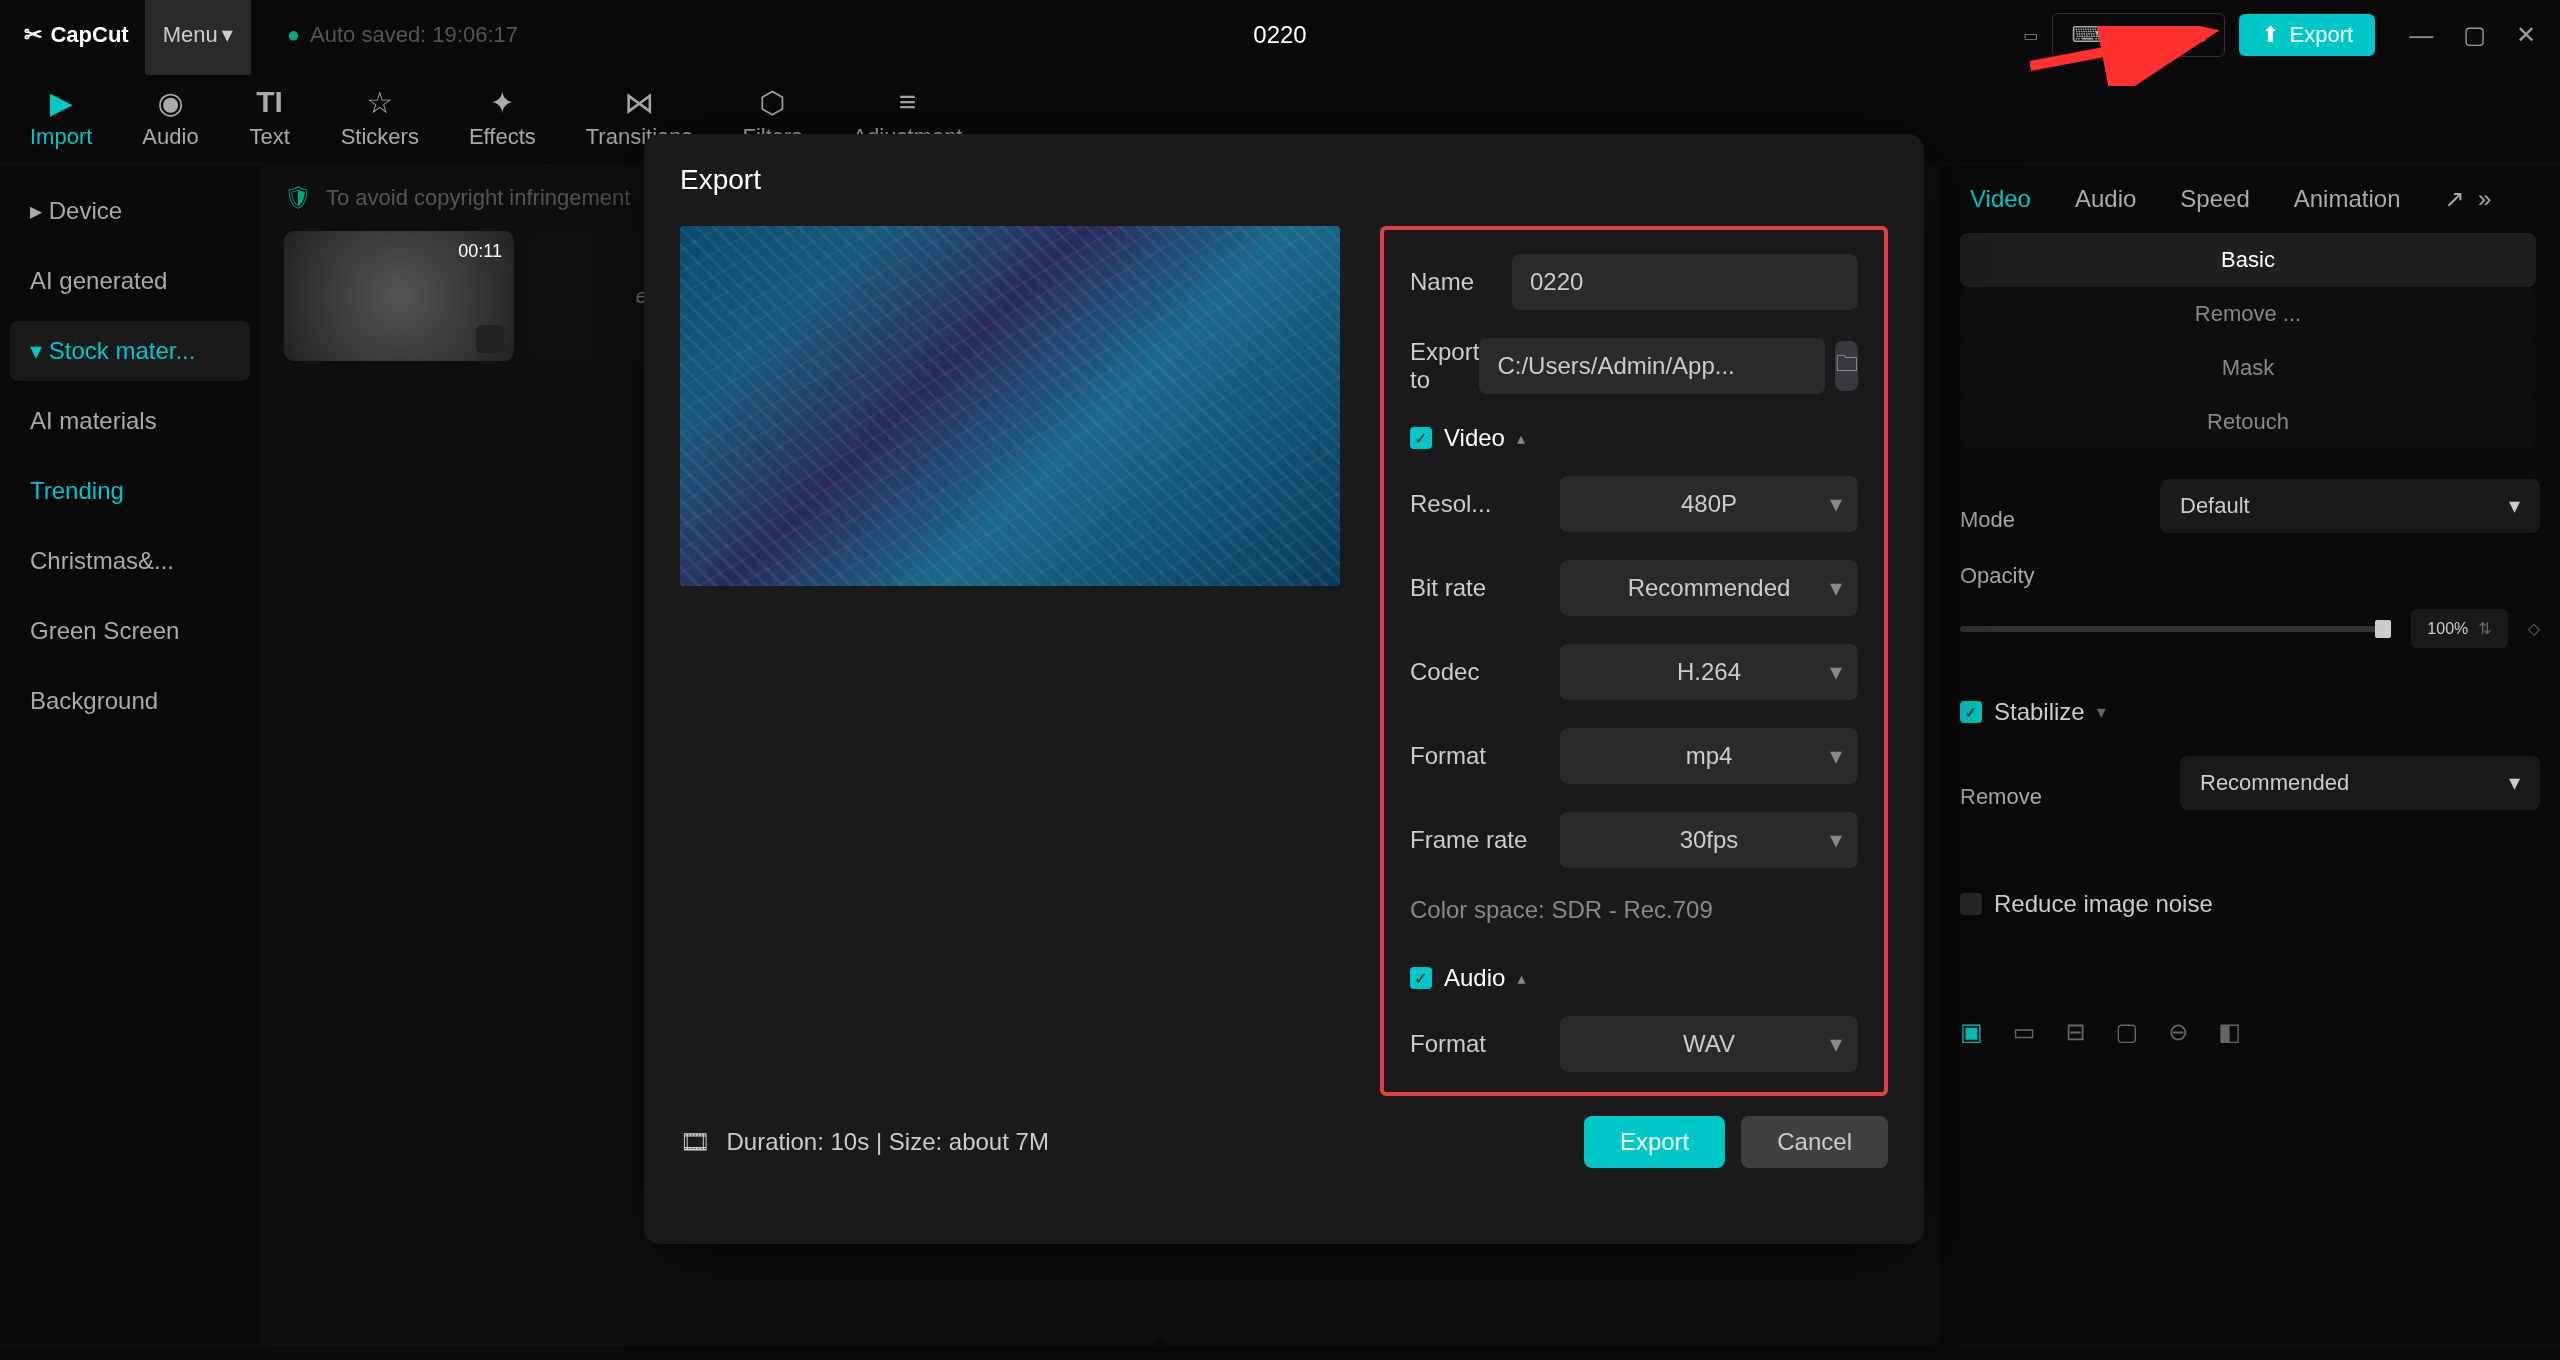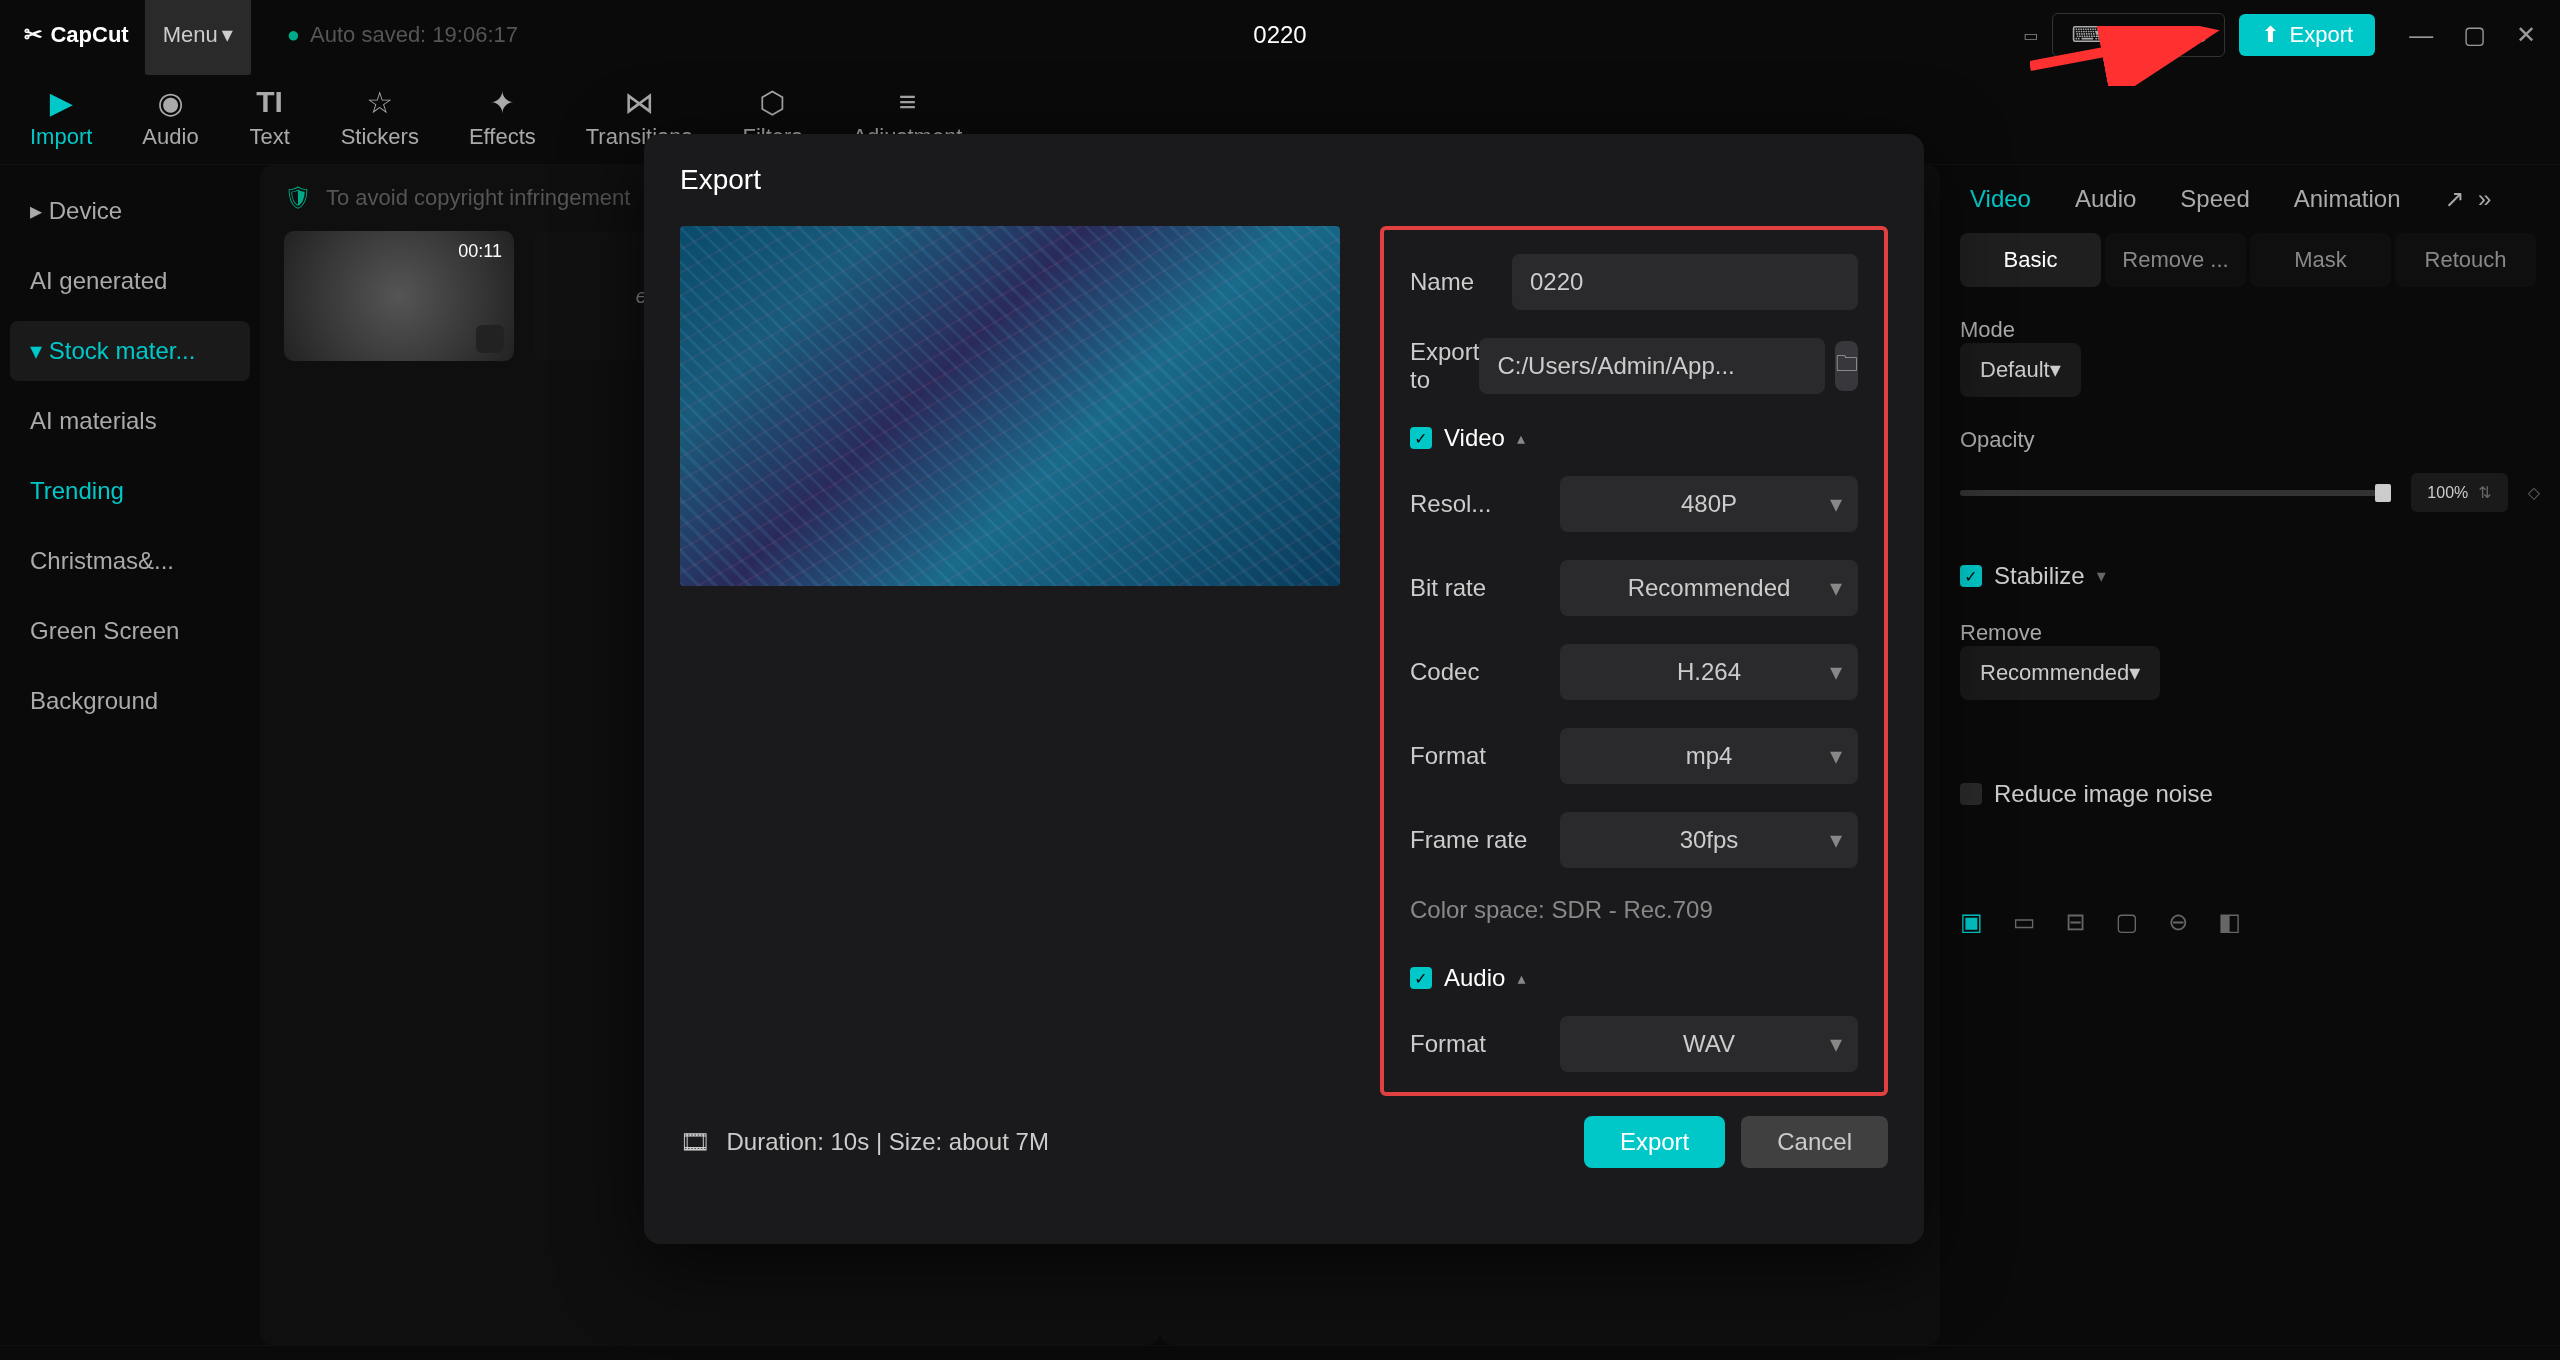--- a/index.html
+++ b/index.html
@@ -38,24 +38,24 @@
 .thumb .dur { position: absolute; top: 10px; right: 12px; font-size: 18px; color: #fff; }
 .thumb .dl { position: absolute; bottom: 8px; right: 10px; width: 28px; height: 28px; background: #222; border-radius: 6px; }
 
 .player-panel { width: 780px; background: #0f0f0f; border-radius: 12px; padding: 20px 24px; color: #888; font-size: 22px; }
 
 
 .inspector { width: 620px; background: #0a0a0a; padding: 0 20px; }
 .insp-tabs { display: flex; gap: 44px; padding: 20px 10px 14px; font-size: 24px; font-weight: 500; }
 .insp-tab { color: #aaa; cursor: pointer; }
 .insp-tab.active { color: #00c8c8; }
-.insp-subtabs { display: flex; gap: 0; margin-top: 6px; }
+.insp-subtabs { display: flex; gap: 0; margin-top: 6px; flex-direction: column; }
 .insp-subtab { flex: 1; text-align: center; padding: 14px 0; color: #888; font-size: 22px; background: #0f0f0f; border-radius: 8px; margin-right: 4px; }
 .insp-subtab.active { background: #1f1f1f; color: #fff; }
-.insp-row { display: flex; align-items: flex-start; justify-content: space-between; margin-top: 30px; font-size: 22px; color: #aaa; flex-direction: column; }
+.insp-row { display: flex; align-items: flex-end; justify-content: space-between; margin-top: 30px; font-size: 22px; color: #aaa; }
 .insp-select { flex: 1; max-width: 360px; background: #1a1a1a; border: none; color: #ccc; padding: 14px 20px; border-radius: 8px; font-size: 22px; }
 .slider-row { display: flex; align-items: center; gap: 20px; margin-top: 20px; }
 .slider-track { flex: 1; height: 6px; background: #333; border-radius: 3px; position: relative; }
 .slider-thumb { position: absolute; right: 0; top: -6px; width: 16px; height: 18px; background: #ccc; border-radius: 2px; }
 .pct-box { background: #1a1a1a; padding: 10px 16px; border-radius: 6px; display: flex; align-items: center; gap: 10px; }
 .check-label { display: flex; align-items: center; gap: 12px; color: #ccc; font-size: 24px; margin-top: 50px; }
 .checkbox { width: 22px; height: 22px; border-radius: 4px; background: #00c8c8; display: inline-flex; align-items: center; justify-content: center; color: #000; font-size: 16px; }
 .checkbox.off { background: #2a2a2a; }
 
 

